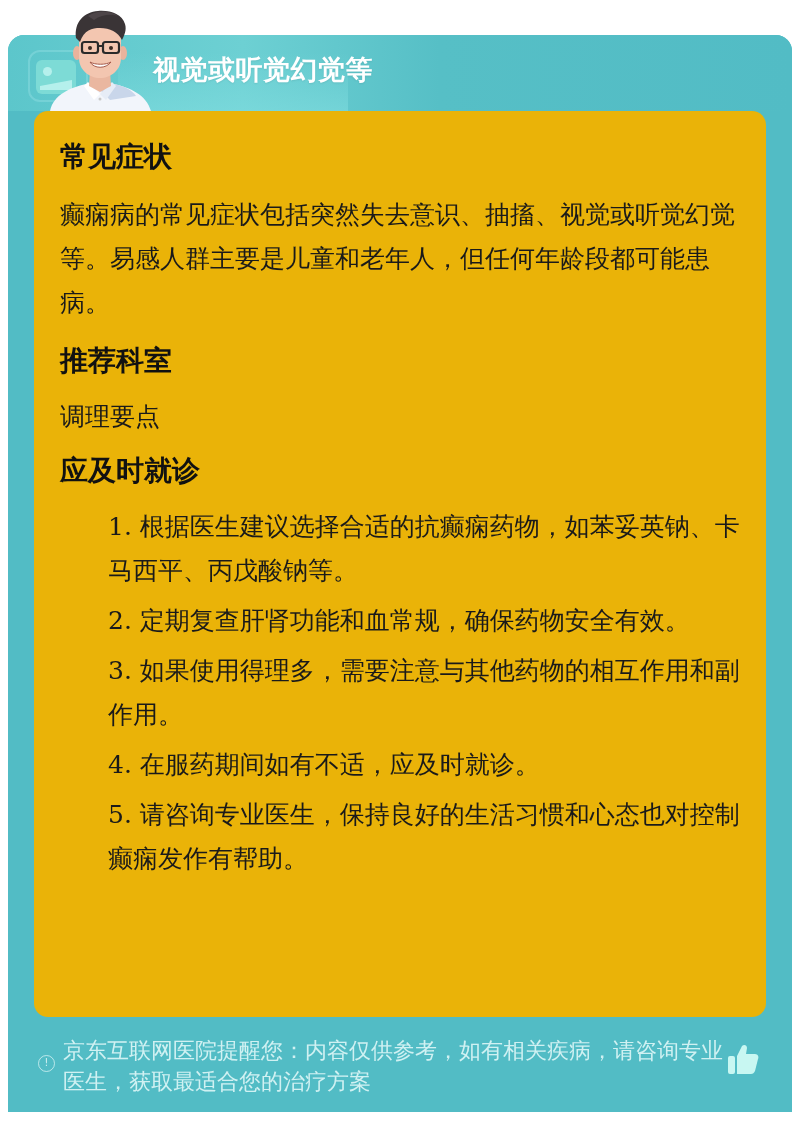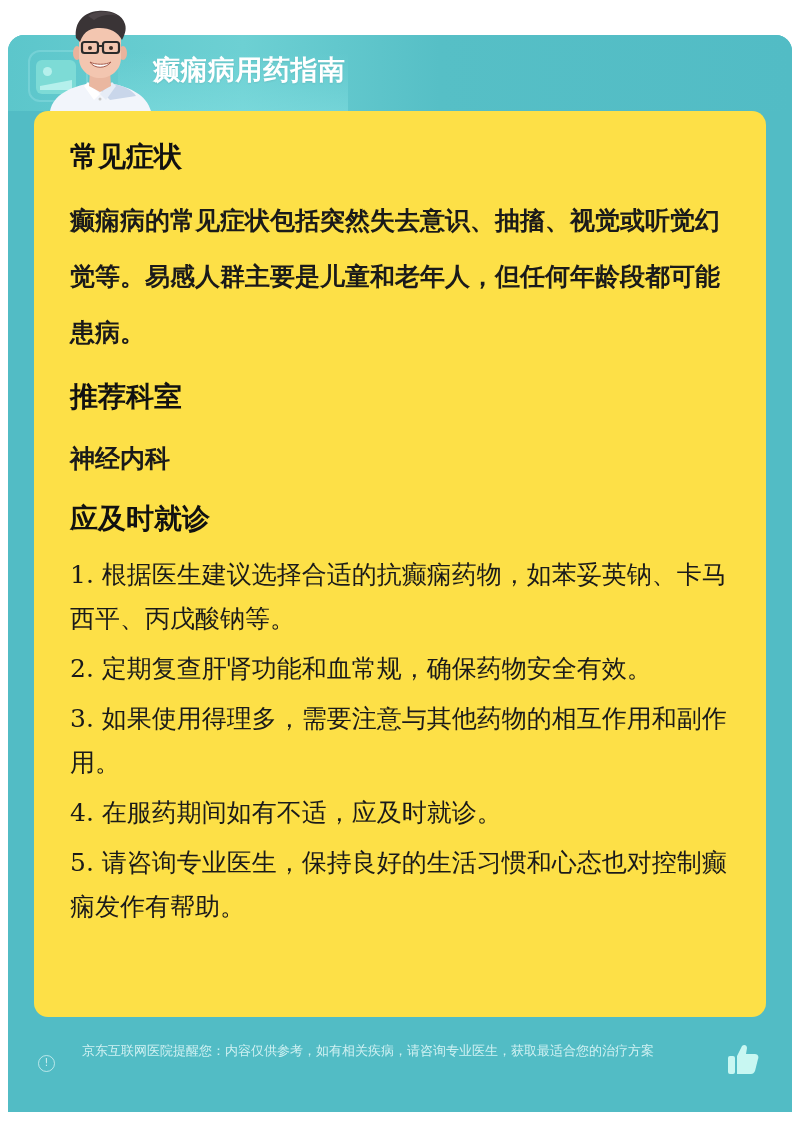--- a/index.html
+++ b/index.html
@@ -36,49 +36,49 @@
       position: absolute; left: 48px; top: 8px; width: 105px; height: 103px; z-index: 3;
     }
     .title {
       position: absolute; left: 153px; top: 52px; z-index: 4;
       color: #ffffff; font-size: 27px; font-weight: bold; letter-spacing: 0.5px;
       text-shadow: 0 1px 2px rgba(0,0,0,0.08);
     }
 
     .card {
       position: absolute; left: 34px; top: 111px; width: 732px; height: 906px;
-      background: #fde047; border-radius: 14px; z-index: 2;
-      padding: 24px 26px 0 36px;
+      background: #eab308; border-radius: 14px; z-index: 2;
+      padding: 24px 26px 0 26px;
     }
     .section-title {
       font-size: 28px; font-weight: bold; color: #111111; line-height: 44px;
       font-family: "DejaVu Sans", sans-serif;
     }
     .para {
-      font-size: 25px; color: #1a1a1a; line-height: 56px;
+      font-size: 25px; color: #1a1a1a; line-height: 44px;
       font-family: "DejaVu Sans", sans-serif;
-      font-weight: bold;
     }
     .list-item {
       font-size: 25px; color: #1a1a1a; line-height: 44px; margin-top: 6px;
       font-family: "DejaVu Sans", sans-serif;
+      margin-left: 48px;
     }
     .num { font-family: "DejaVu Serif", "Liberation Serif", serif; }
 
     .footer {
       position: absolute; left: 0; top: 1030px; width: 800px; height: 70px;
     }
     .footer-icon {
       position: absolute; left: 38px; top: 25px; width: 17px; height: 17px;
       border: 1.5px solid rgba(220,245,245,0.75); border-radius: 50%;
       color: rgba(220,245,245,0.85); font-size: 11px; line-height: 14px; text-align: center;
     }
     .footer-text {
       position: absolute; left: 63px; top: 5px; width: 665px;
-      color: rgba(225,248,248,0.88); font-size: 13px; line-height: 31px; margin-left: 19px;
+      color: rgba(225,248,248,0.88); font-size: 22px; line-height: 31px;
     }
     .thumb {
       position: absolute; left: 726px; top: 12px; width: 34px; height: 34px;
     }
   </style>
 </head>
 <body>
 
 <div class="outer">
   <div class="header-band">
@@ -111,31 +111,31 @@
 
   <rect x="34" y="34" width="16" height="11" rx="2.5" fill="none" stroke="#2a2a2a" stroke-width="2.2"></rect>
   <rect x="55" y="34" width="16" height="11" rx="2.5" fill="none" stroke="#2a2a2a" stroke-width="2.2"></rect>
   <line x1="50" y1="38" x2="55" y2="38" stroke="#2a2a2a" stroke-width="2"></line>
   <circle cx="42" cy="40" r="2" fill="#3a2a22"></circle>
   <circle cx="63" cy="40" r="2" fill="#3a2a22"></circle>
 
   <path d="M42 54 C46 61 58 61 63 54 C58 57 47 57 42 54 Z" fill="#ffffff" stroke="#a65a4a" stroke-width="1"></path>
 </svg>
 
-<div class="title">癫痫病用药指南</div>
+<div class="title">视觉或听觉幻觉等</div>
 
 <div class="card">
   <div>
     <div class="section-title">常见症状</div>
     <div class="para" style="margin-top:14px;">癫痫病的常见症状包括突然失去意识、抽搐、视觉或听觉幻觉等。易感人群主要是儿童和老年人，但任何年龄段都可能患病。</div>
   </div>
 
   <div style="margin-top:14px;">
     <div class="section-title">推荐科室</div>
-    <div class="para" style="margin-top:12px;">神经内科</div>
+    <div class="para" style="margin-top:12px;">调理要点</div>
   </div>
 
   <div style="margin-top:10px;">
     <div class="section-title">应及时就诊</div>
     <div style="margin-top:12px;">
       <div class="list-item" style="margin-top:0;"><span class="num">1.</span> <span>根据医生建议选择合适的抗癫痫药物，如苯妥英钠、卡马西平、丙戊酸钠等。</span></div>
       <div class="list-item"><span class="num">2.</span> <span>定期复查肝肾功能和血常规，确保药物安全有效。</span></div>
       <div class="list-item"><span class="num">3.</span> <span>如果使用得理多，需要注意与其他药物的相互作用和副作用。</span></div>
       <div class="list-item"><span class="num">4.</span> <span>在服药期间如有不适，应及时就诊。</span></div>
       <div class="list-item"><span class="num">5.</span> <span>请咨询专业医生，保持良好的生活习惯和心态也对控制癫痫发作有帮助。</span></div>

